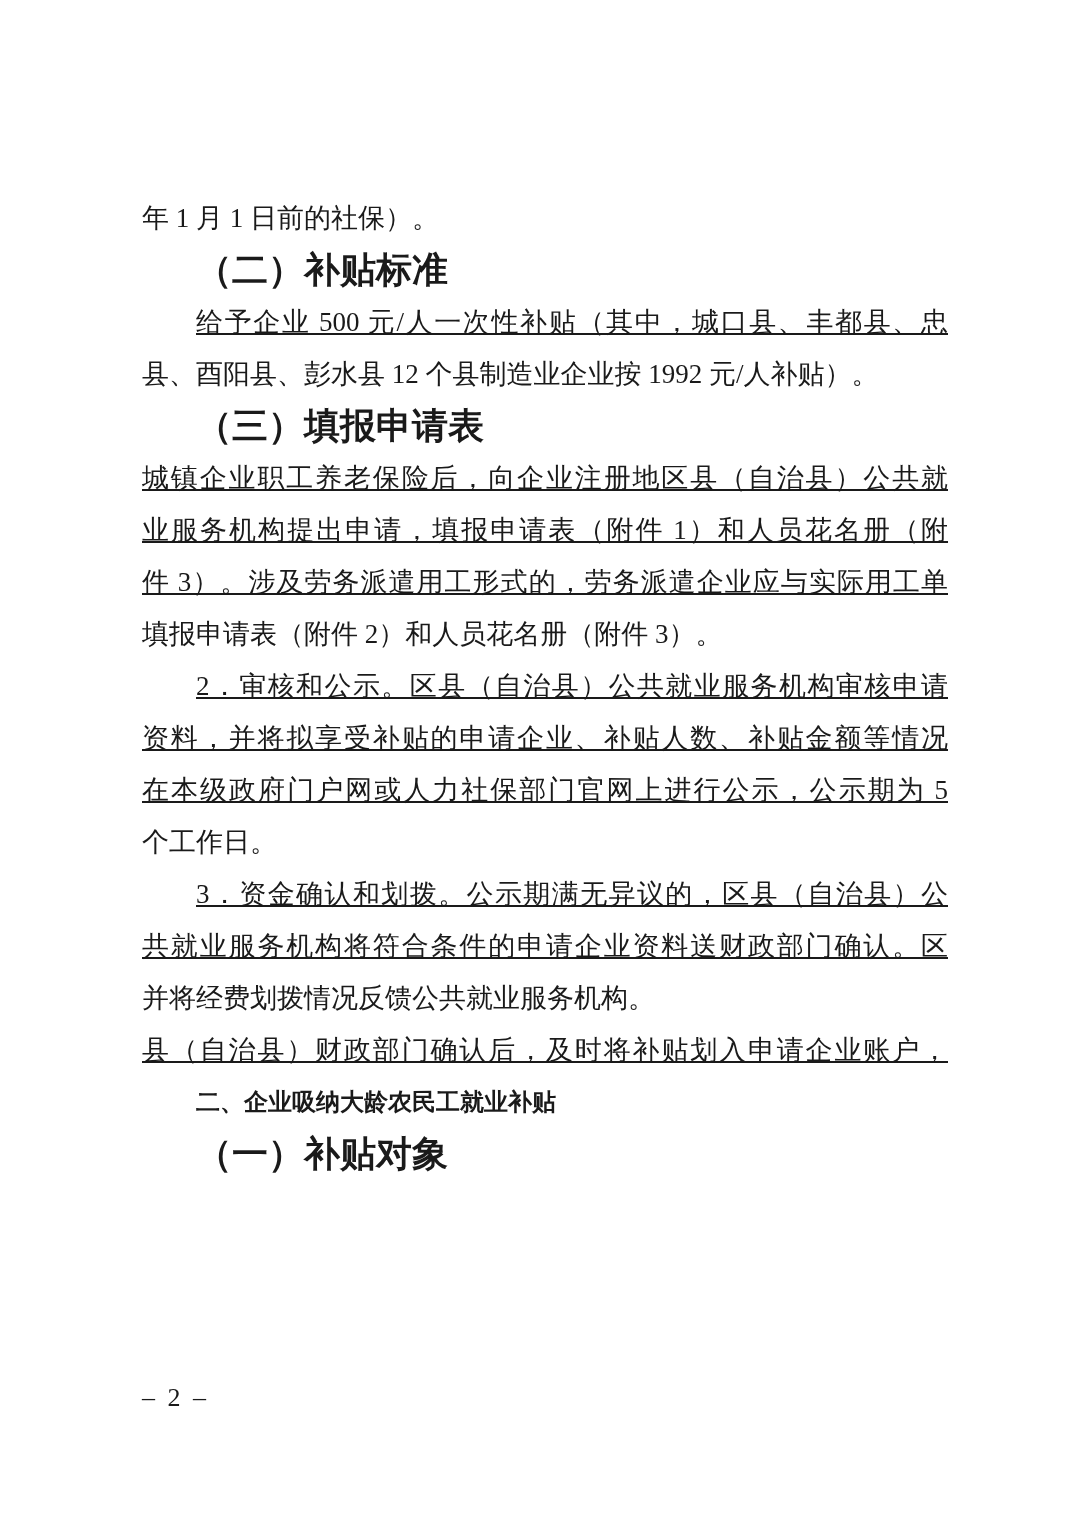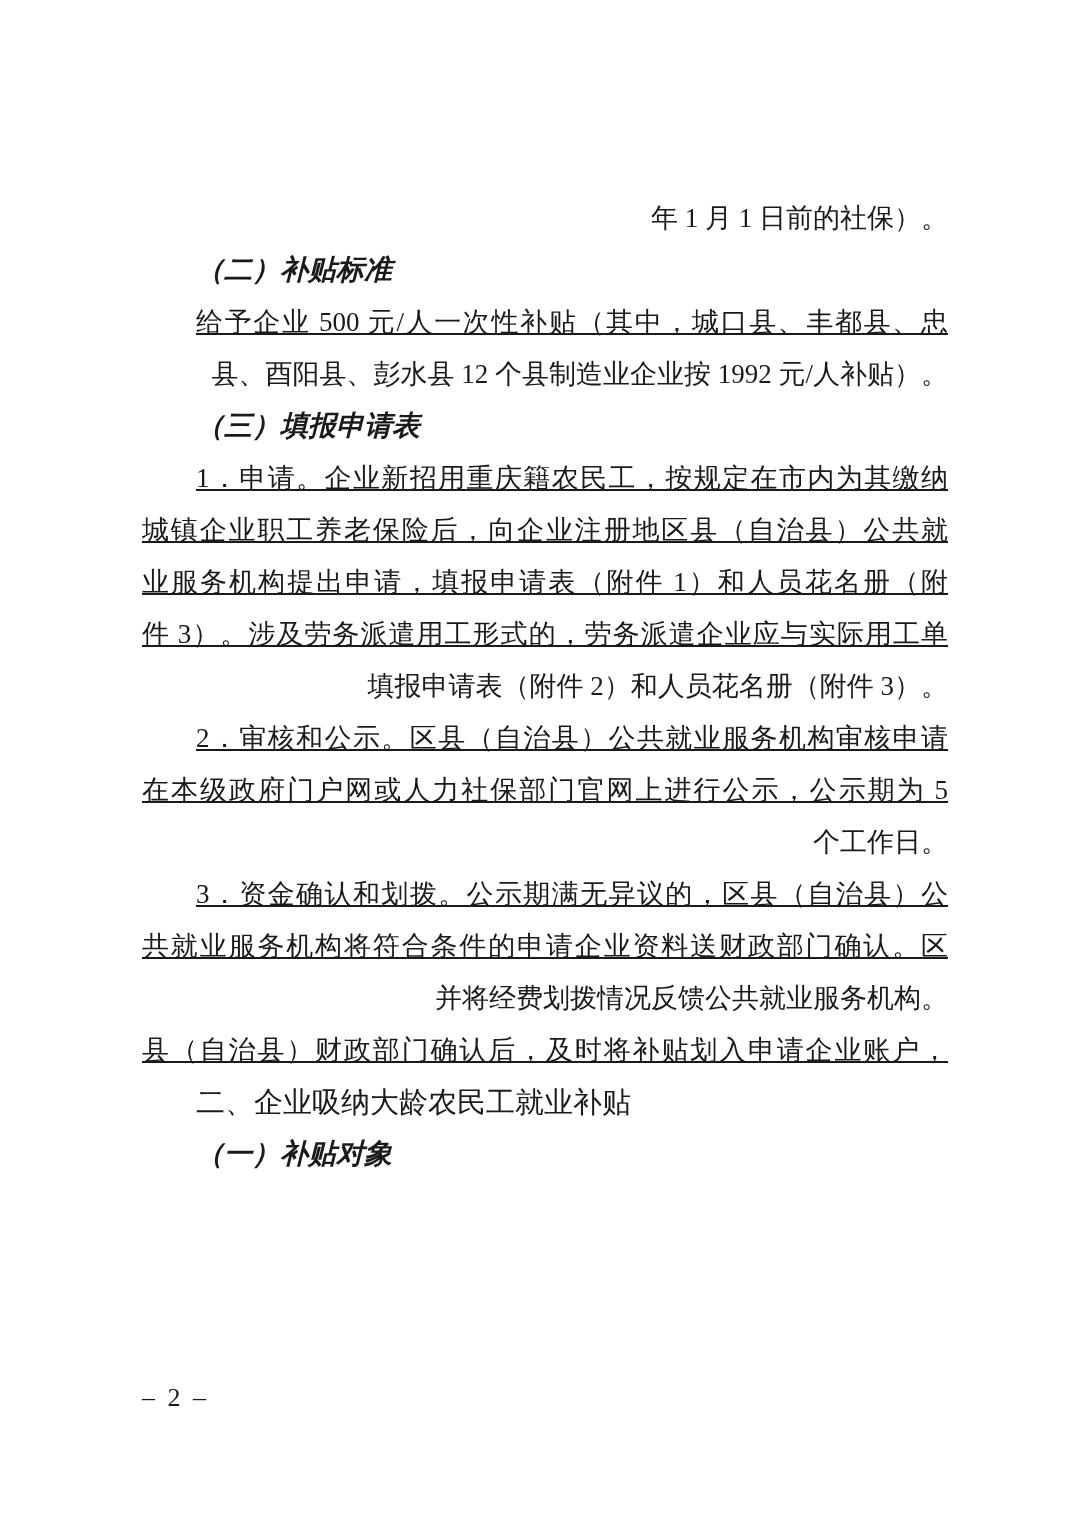--- a/index.html
+++ b/index.html
@@ -25,32 +25,30 @@
   }
   .line {
     height: 52px;
     line-height: 52px;
     font-size: 27px;
     white-space: normal;
   }
   .line.body {
     font-family: "Liberation Serif", "DejaVu Serif", serif;
     font-weight: 400;
-    text-align: right;
   }
   .line.subheading {
     font-family: "Liberation Serif", "DejaVu Serif", serif;
     font-weight: 700;
-    font-size: 28px;
-    font-style: italic;
+    font-size: 36px;
   }
   .line.heading {
     font-family: "Liberation Sans", "DejaVu Sans", sans-serif;
-    font-weight: 400;
-    font-size: 29px;
+    font-weight: 700;
+    font-size: 24px;
   }
   .line.indent {
     padding-left: 54px;
   }
   .line.justify {
     text-align: justify;
     text-align-last: justify;
     text-justify: inter-character;
     text-decoration: underline;
   }
@@ -68,26 +66,26 @@
 </head>
 <body>
 
 <div class="page">
   <main class="content" id="doc-body">
       <div class="line body">年 1 月 1 日前的社保）。</div>
       <div class="line subheading indent">（二）补贴标准</div>
       <div class="line body indent justify">给予企业 500 元/人一次性补贴（其中，城口县、丰都县、忠</div>
       <div class="line body">县、酉阳县、彭水县 12 个县制造业企业按 1992 元/人补贴）。</div>
       <div class="line subheading indent">（三）填报申请表</div>
-      <div class="line body indent justify">1．申请。企业新招用重庆籍农民工，按规定在市内为其缴纳</div>
       <div class="line body justify">城镇企业职工养老保险后，向企业注册地区县（自治县）公共就</div>
       <div class="line body justify">业服务机构提出申请，填报申请表（附件 1）和人员花名册（附</div>
       <div class="line body justify">件 3）。涉及劳务派遣用工形式的，劳务派遣企业应与实际用工单</div>
       <div class="line body">填报申请表（附件 2）和人员花名册（附件 3）。</div>
       <div class="line body indent justify">2．审核和公示。区县（自治县）公共就业服务机构审核申请</div>
+      <div class="line body justify">资料，并将拟享受补贴的申请企业、补贴人数、补贴金额等情况</div>
       <div class="line body justify">在本级政府门户网或人力社保部门官网上进行公示，公示期为 5</div>
       <div class="line body">个工作日。</div>
       <div class="line body indent justify">3．资金确认和划拨。公示期满无异议的，区县（自治县）公</div>
       <div class="line body justify">共就业服务机构将符合条件的申请企业资料送财政部门确认。区</div>
       <div class="line body">并将经费划拨情况反馈公共就业服务机构。</div>
       <div class="line body justify">县（自治县）财政部门确认后，及时将补贴划入申请企业账户，</div>
       <div class="line heading indent">二、企业吸纳大龄农民工就业补贴</div>
       <div class="line subheading indent">（一）补贴对象</div>
     </main>
   <div class="page-number">– 2 –</div>

